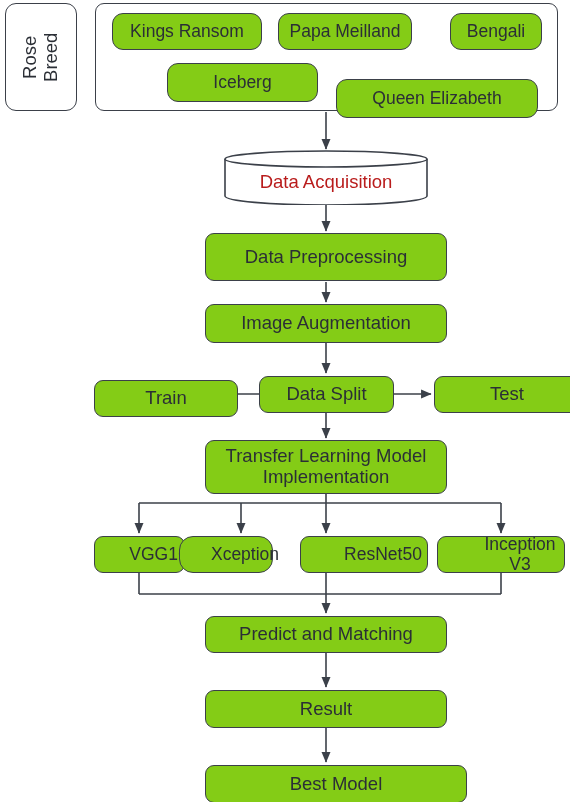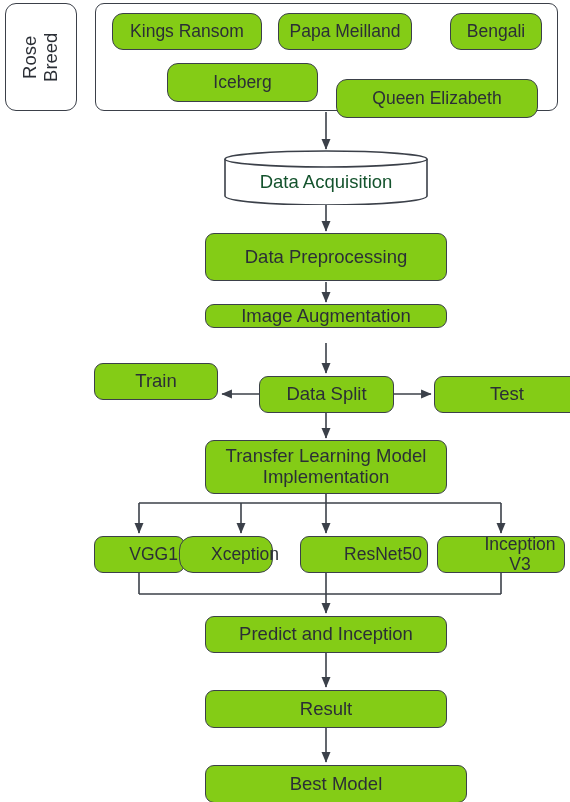--- a/index.html
+++ b/index.html
@@ -90,21 +90,21 @@
     z-index: 2;
   }
   .cyl-label {
     position: absolute;
     left: 0;
     right: 0;
     display: flex;
     align-items: center;
     justify-content: center;
     font-size: 18.5px;
-    color: #14532d;
+    color: #b91c1c;
     z-index: 3;
     pointer-events: none;
   }
 </style>
 </head>
 <body>
 
 <div id="diagram">
 
   <svg id="edges" viewBox="0 0 570 802" xmlns="http://www.w3.org/2000/svg">
@@ -178,25 +178,25 @@
     </svg>
   </div>
   <div class="cyl-label" style="top:170px; height:24px; left:224px; width:204px;">
     <span>Data Acquisition</span>
   </div>
 
   <div class="node flow-node" style="left:205px; top:233px; width:242px; height:48px;">
     <span>Data Preprocessing</span>
   </div>
 
-  <div class="node flow-node" style="left:205px; top:304px; width:242px; height:24px;">
+  <div class="node flow-node" style="left:205px; top:304px; width:242px; height:39px;">
     <span>Image Augmentation</span>
   </div>
 
-  <div class="node side-node" style="left:94px; top:363px; width:124px; height:37px;justify-content:center;">
+  <div class="node side-node" style="left:94px; top:380px; width:144px; height:37px;justify-content:center;">
     <span>Train</span>
   </div>
   <div class="node flow-node" style="left:259px; top:376px; width:135px; height:37px;">
     <span>Data Split</span>
   </div>
   <div class="node side-node" style="left:434px; top:376px; width:146px; height:37px;">
     <span>Test</span>
   </div>
 
   <div class="node flow-node" style="left:205px; top:440px; width:242px; height:54px;">
@@ -211,21 +211,21 @@
     <span>Xception</span>
   </div>
   <div class="node small-node" style="left:300px; top:536px; width:128px; height:37px;">
     <span>ResNet50</span>
   </div>
   <div class="node small-node" style="left:437px; top:536px; width:128px; height:37px;">
     <span>Inception V3</span>
   </div>
 
   <div class="node flow-node" style="left:205px; top:616px; width:242px; height:37px;">
-    <span>Predict and Inception</span>
+    <span>Predict and Matching</span>
   </div>
 
   <div class="node flow-node" style="left:205px; top:690px; width:242px; height:38px;">
     <span>Result</span>
   </div>
 
   <div class="node flow-node" style="left:205px; top:765px; width:262px; height:38px;">
     <span>Best Model</span>
   </div>
 

